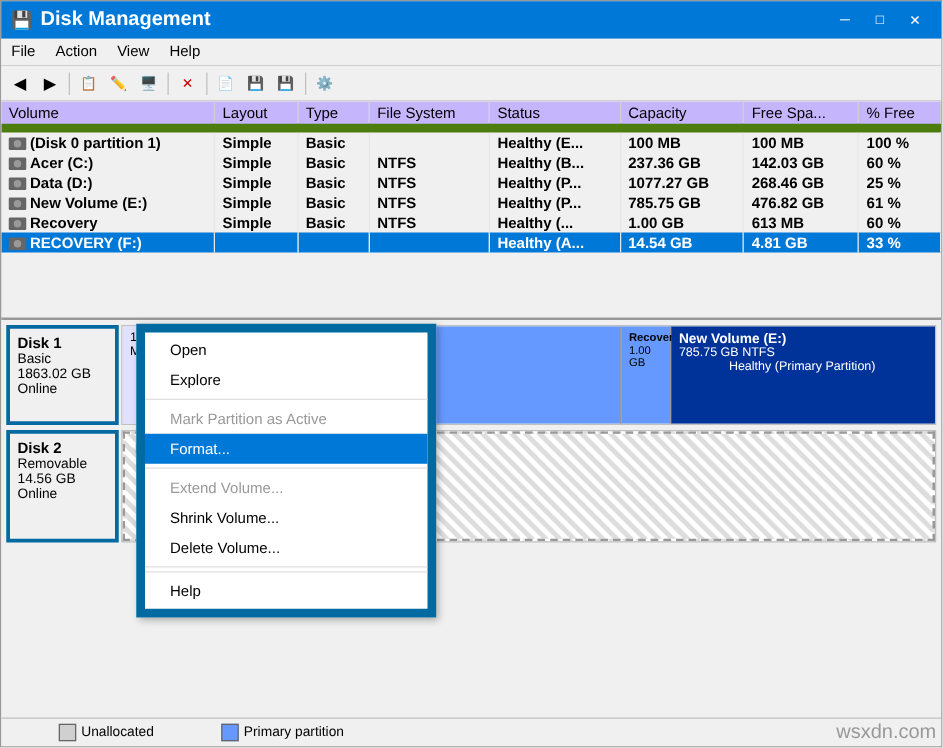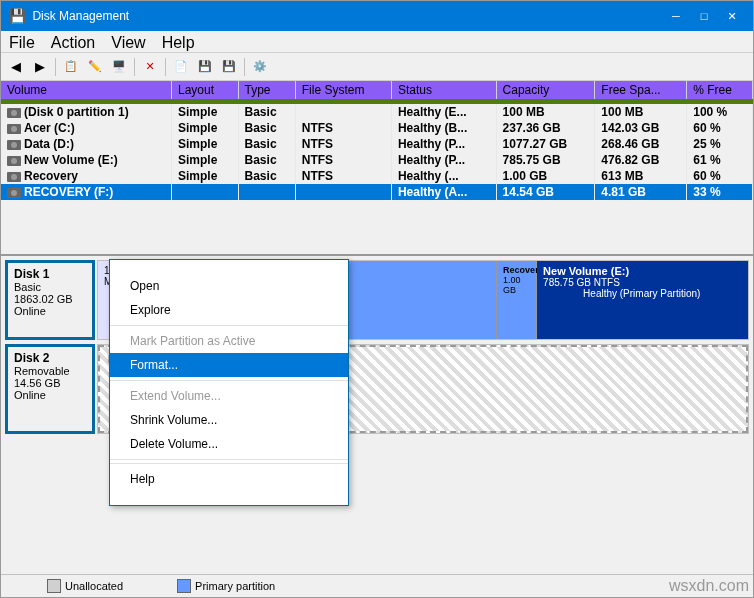--- a/index.html
+++ b/index.html
@@ -27,22 +27,22 @@
       justify-content: space-between;
       padding: 6px 8px;
       height: 30px;
     }
     .title-bar-left {
       display: flex;
       align-items: center;
       gap: 6px;
     }
     .title-text {
-      font-size: 12px;
-      font-weight: 400;
+      font-size: 16px;
+      font-weight: 700;
     }
     .title-buttons {
       display: flex;
       gap: 2px;
     }
     .title-btn {
       width: 26px;
       height: 18px;
       background: transparent;
       border: none;
@@ -55,21 +55,21 @@
     }
     .menu-bar {
       background: #f0f0f0;
       display: flex;
       gap: 0;
       border-bottom: 1px solid #d0d0d0;
       height: 22px;
     }
     .menu-item {
       padding: 3px 8px;
-      font-size: 16px;
+      font-size: 12px;
       cursor: pointer;
     }
     .toolbar {
       background: #f0f0f0;
       display: flex;
       align-items: center;
       padding: 2px 4px;
       border-bottom: 1px solid #d0d0d0;
       gap: 2px;
       height: 28px;
@@ -105,22 +105,22 @@
       overflow-x: auto;
       border-bottom: 2px solid #999;
     }
     table {
       width: 100%;
       border-collapse: collapse;
       font-size: 12px;
       min-width: 700px;
     }
     thead tr {
-      background: #8b5cf6;
-      border-bottom: 5px solid #4d7c0f;
+      background: #c4b5fd;
+      border-bottom: 7px solid #4d7c0f;
     }
     th {
       text-align: left;
       padding: 2px 6px;
       border-right: 1px solid #d0d0d0;
       font-weight: normal;
       white-space: nowrap;
       cursor: pointer;
     }
     td {
@@ -241,25 +241,25 @@
       border: 1px solid #666;
     }
     .legend-box.unalloc { background: #d0d0d0; }
     .legend-box.primary { background: #6699ff; }
     
     .context-menu {
       position: absolute;
       left: 108px;
       top: 178px;
       background: white;
-      border: 1px solid #0369a1;
+      border: 7px solid #0369a1;
       box-shadow: 2px 2px 6px rgba(0,0,0,0.3);
       min-width: 240px;
       z-index: 1000;
-      padding: 14px 0;
+      padding: 2px 0;
     }
     .ctx-item {
       padding: 5px 20px;
       cursor: pointer;
       font-size: 12px;
       white-space: nowrap;
     }
     .ctx-item.highlighted {
       background: #0078d7;
       color: white;

